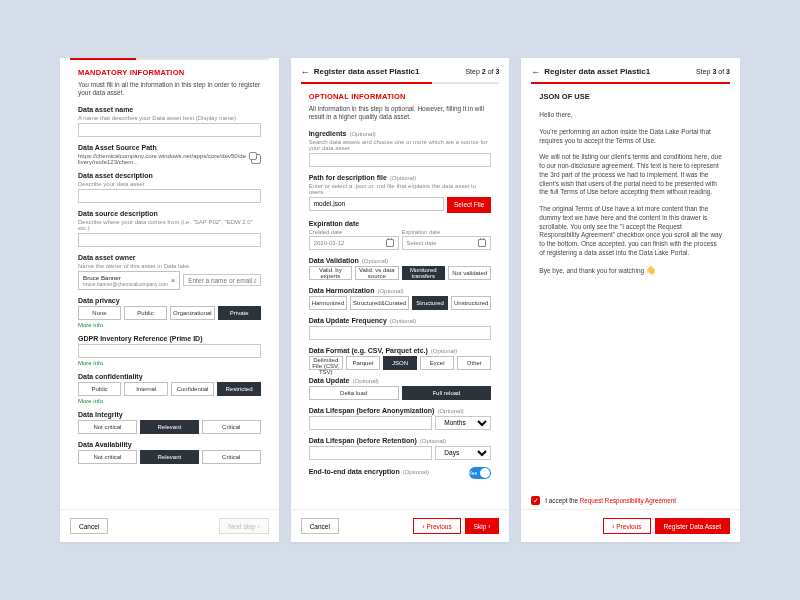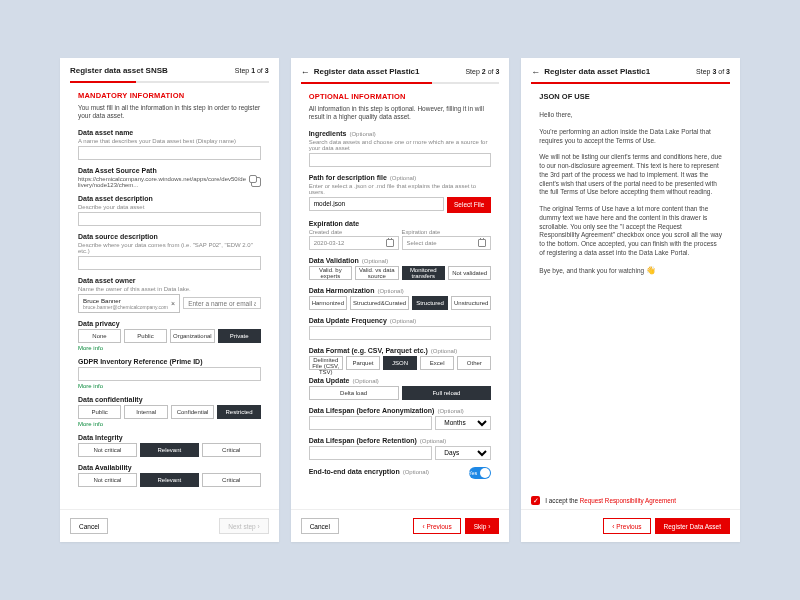--- a/index.html
+++ b/index.html
@@ -135,26 +135,20 @@
   .back-arrow { font-size:9px; margin-right:4px; cursor:pointer; }
   .head-left { display:flex; align-items:center; }
   .unit-select { display:flex; gap:3px; }
   .unit-select .tinput { flex:1; }
   .unit-select .tselect { width:56px; }
 </style>
 </head>
 <body>
 
 <div class="panel">
-  <div class="panel-head">
-    <div class="head-left">
-      <span class="title">Register data asset SNSB</span>
-    </div>
-    <span class="step">Step <b>1</b> of <b>3</b></span>
-  </div>
   <div class="progress p33">
       <span></span>
     </div>
   <div class="content">
     <div class="section-title">MANDATORY INFORMATION</div>
     <div class="intro">You must fill in all the information in this step in order to register your data asset.</div>
 
     <div class="field">
       <div class="flabel">Data asset name</div>
       <div class="hint">A name that describes your Data asset best (Display name)</div>

